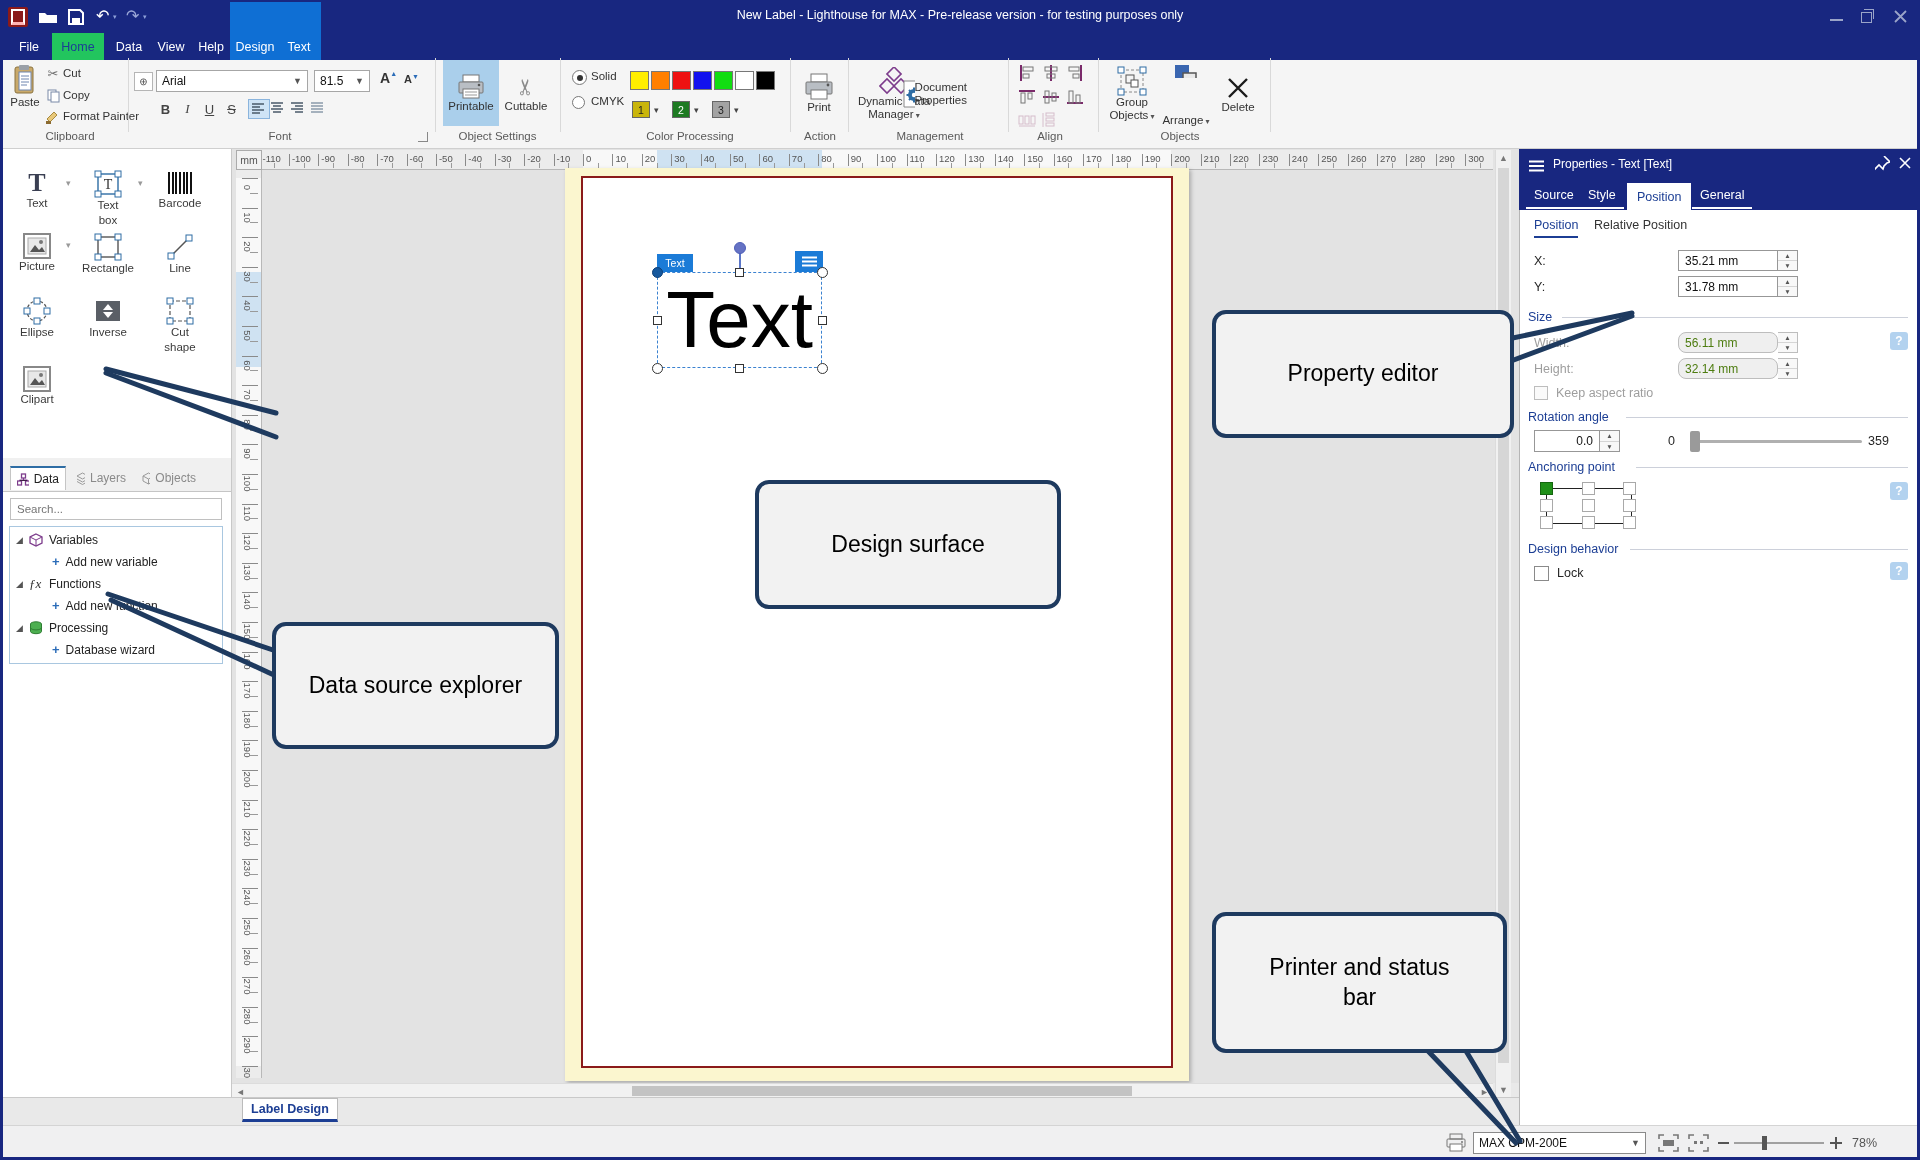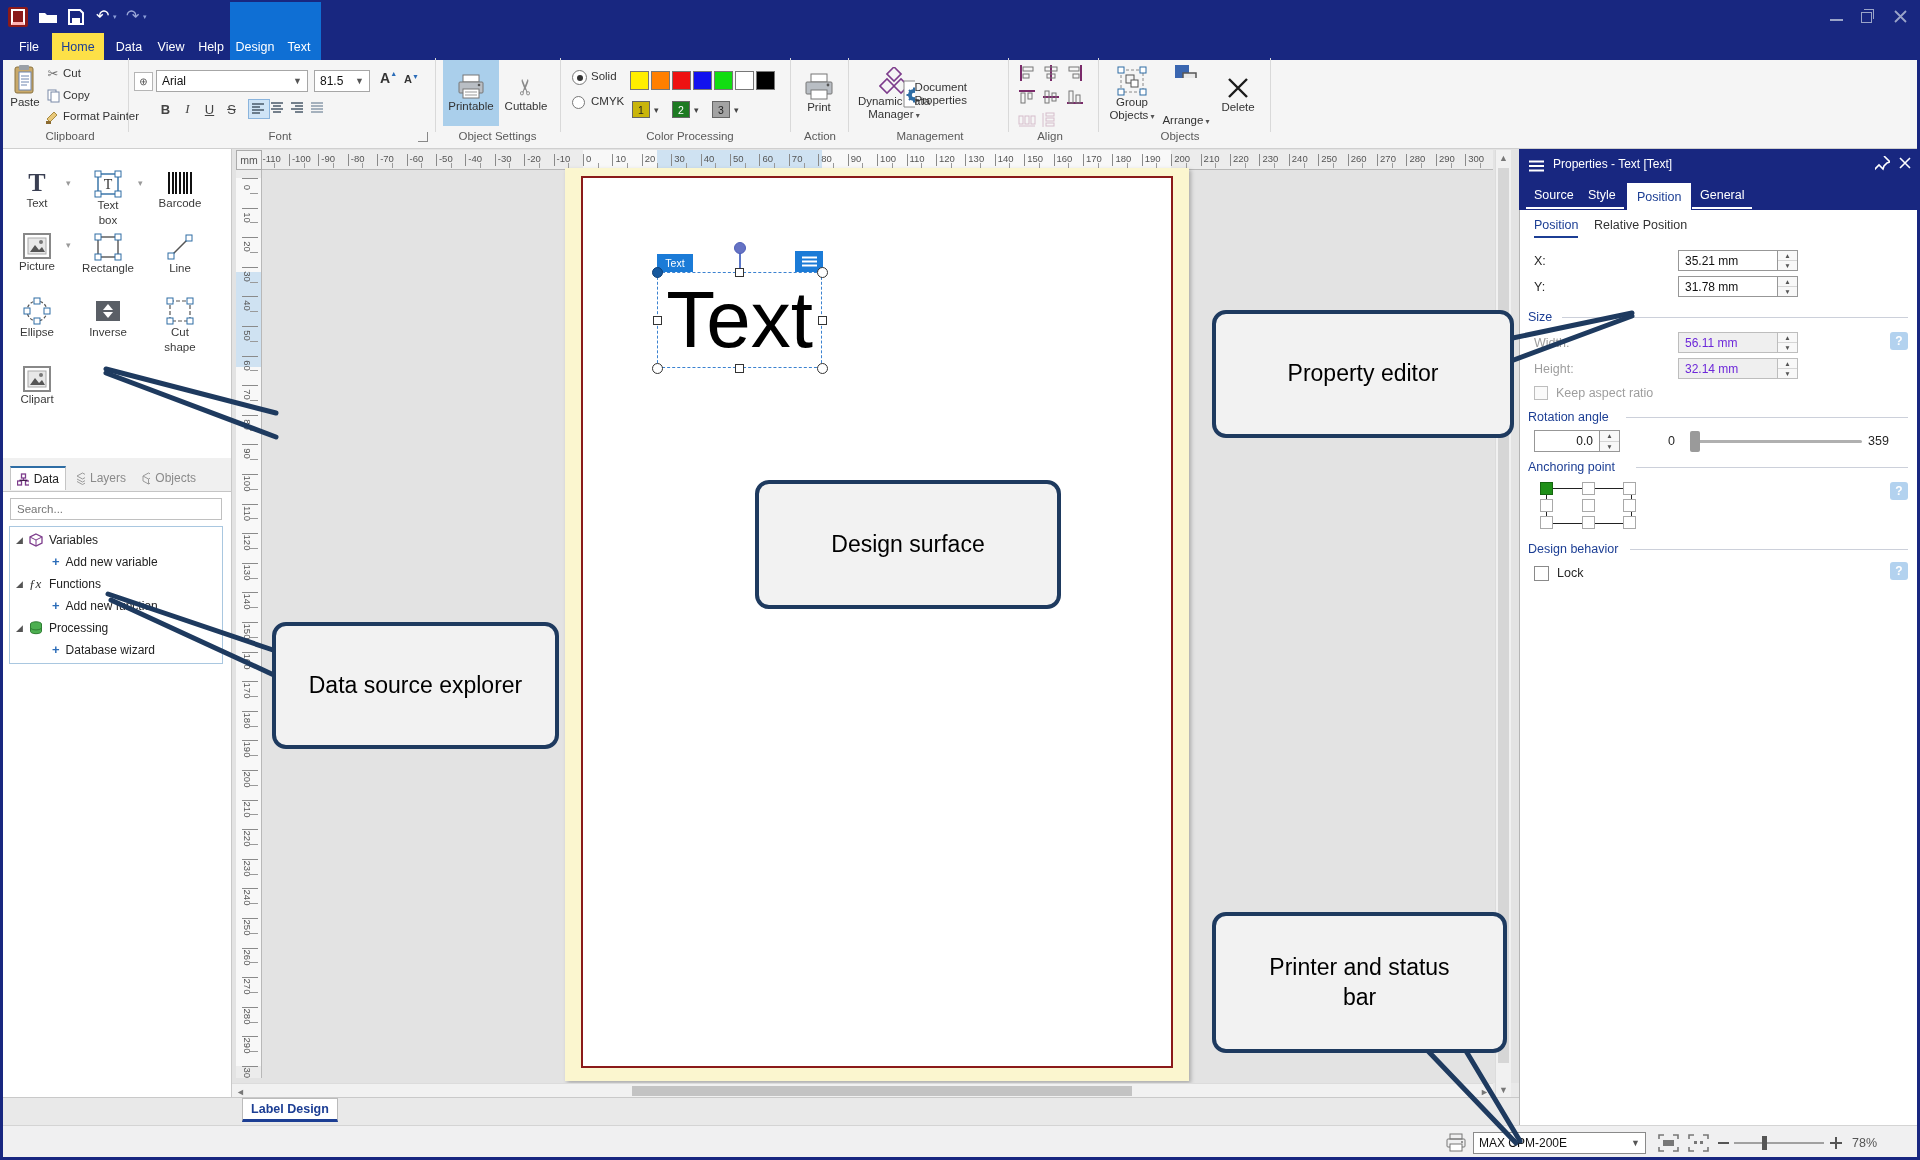--- a/index.html
+++ b/index.html
@@ -23,21 +23,21 @@
   .ptab{position:absolute;top:466px;height:24px;display:flex;align-items:center;font-size:12px;box-sizing:border-box;padding:0 6px;}
   .treerow{position:absolute;height:21px;display:flex;align-items:center;font-size:12px;color:#222;}
   .exp{color:#555;font-size:9px;margin-right:6px;}
   .plus{color:#2b6cb8;font-weight:bold;font-size:13px;margin-right:6px;}
   .callout{position:absolute;background:#f2f2f2;border:4px solid #1e3a5f;border-radius:14px;display:flex;align-items:center;justify-content:center;font-size:23px;color:#000;text-align:center;line-height:1.3;z-index:40;}
   .heading{position:absolute;font-size:12.5px;color:#1c3e94;}
   .hline{position:absolute;height:1px;background:#ccd0da;}
   .plabel{position:absolute;font-size:12.5px;color:#262626;}
   .plabel.gray{color:#9e9e9e;}
   .pinput{position:absolute;border:1px solid #979797;background:#fff;font-size:12px;color:#111;display:flex;align-items:center;padding:0 6px;box-sizing:border-box;}
-  .pinput.gray{background:#efefef;color:#6d28d9;border-color:#bdbdbd;}
+  .pinput.gray{background:#efefef;color:#4d7c0f;border-color:#bdbdbd;border-radius:8px;}
   .spin{position:absolute;width:20px;border:1px solid #979797;border-left:none;background:#f8f8f8;box-sizing:border-box;display:flex;flex-direction:column;}
   .spin.gray{border-color:#bdbdbd;}
   .spincell{flex:1;display:flex;align-items:center;justify-content:center;font-size:6.5px;color:#555;}
   .spincell:first-child{border-bottom:1px solid #d5d5d5;}
   .helpq{position:absolute;width:18px;height:18px;background:#b3d2ef;color:#fff;font-weight:bold;border-radius:3px;display:flex;align-items:center;justify-content:center;font-size:12px;}
   .anch{position:absolute;width:13px;height:13px;background:#fff;border:1px solid #a9a9a9;box-sizing:border-box;z-index:2;}
   .anch.green{background:#1f9018;border-color:#14660f;}
   .handle-sq{position:absolute;width:9px;height:9px;background:#fff;border:1px solid #333;box-sizing:border-box;z-index:5;}
   .handle-ci{position:absolute;width:11px;height:11px;background:#fff;border:1px solid #333;border-radius:50%;box-sizing:border-box;z-index:5;}
   .handle-ci.sel{background:#15589e;border-color:#0d3f77;}
@@ -74,35 +74,36 @@
     <div class="a" style="left:68px;top:9px;">
       <svg width="16" height="16">
           <path d="M1 1 h11 l3 3 v11 h-14 z" fill="none" stroke="#fff" stroke-width="2"></path>
           <rect x="4" y="9" width="8" height="5" fill="#fff"></rect>
         </svg>
     </div>
     <div class="a wtxt" style="left:96px;top:6px;font-size:16px;">↶</div>
     <div class="a" style="left:113px;top:13px;font-size:7px;color:#8ea0d8;">▾</div>
     <div class="a wtxt" style="left:126px;top:6px;font-size:16px;color:#9aa6d6;">↷</div>
     <div class="a" style="left:143px;top:13px;font-size:7px;color:#8ea0d8;">▾</div>
+    <div class="a wtxt" style="left:0;top:8px;width:1920px;text-align:center;font-size:12.5px;">New Label - Lighthouse for MAX - Pre-release version - for testing purposes only</div>
     <div class="a" style="left:1830px;top:19px;width:13px;height:2px;background:#9aa4c8;"></div>
     <div class="a" style="left:1861px;top:12px;width:9px;height:9px;border:1.5px solid #9aa4c8;">
       <div style="position:absolute;left:2px;top:-4px;width:9px;height:9px;border:1.5px solid #9aa4c8;border-left:none;border-bottom:none;"></div>
     </div>
     <div class="a" style="left:1894px;top:10px;">
       <svg width="13" height="13">
           <path d="M1 1 L12 12 M12 1 L1 12" stroke="#9aa4c8" stroke-width="1.8"></path>
         </svg>
     </div>
   </div>
 
   <div class="a navy" style="left:0;top:33px;width:1920px;height:27px;"></div>
   <div class="a" style="left:230px;top:2px;width:91px;height:58px;background:#0f6fd4;"></div>
   <div class="tab" style="left:10px;width:38px;">File</div>
-  <div class="tab" style="left:52px;width:52px;background:#fde047;color:#1c3e94;">Home</div>
+  <div class="tab" style="left:52px;width:52px;background:#22c55e;color:#1c3e94;">Home</div>
   <div class="tab" style="left:110px;width:38px;">Data</div>
   <div class="tab" style="left:152px;width:38px;">View</div>
   <div class="tab" style="left:193px;width:36px;">Help</div>
   <div class="tab" style="left:233px;width:44px;">Design</div>
   <div class="tab" style="left:280px;width:38px;">Text</div>
 
   <div class="a" style="left:0;top:60px;width:1920px;height:89px;background:#f5f5f5;border-bottom:1px solid #cfcfcf;box-sizing:border-box;"></div>
 
   <div class="a" style="left:8px;top:64px;width:34px;height:58px;text-align:center;">
     <svg width="26" height="32" style="margin:0 auto;">

